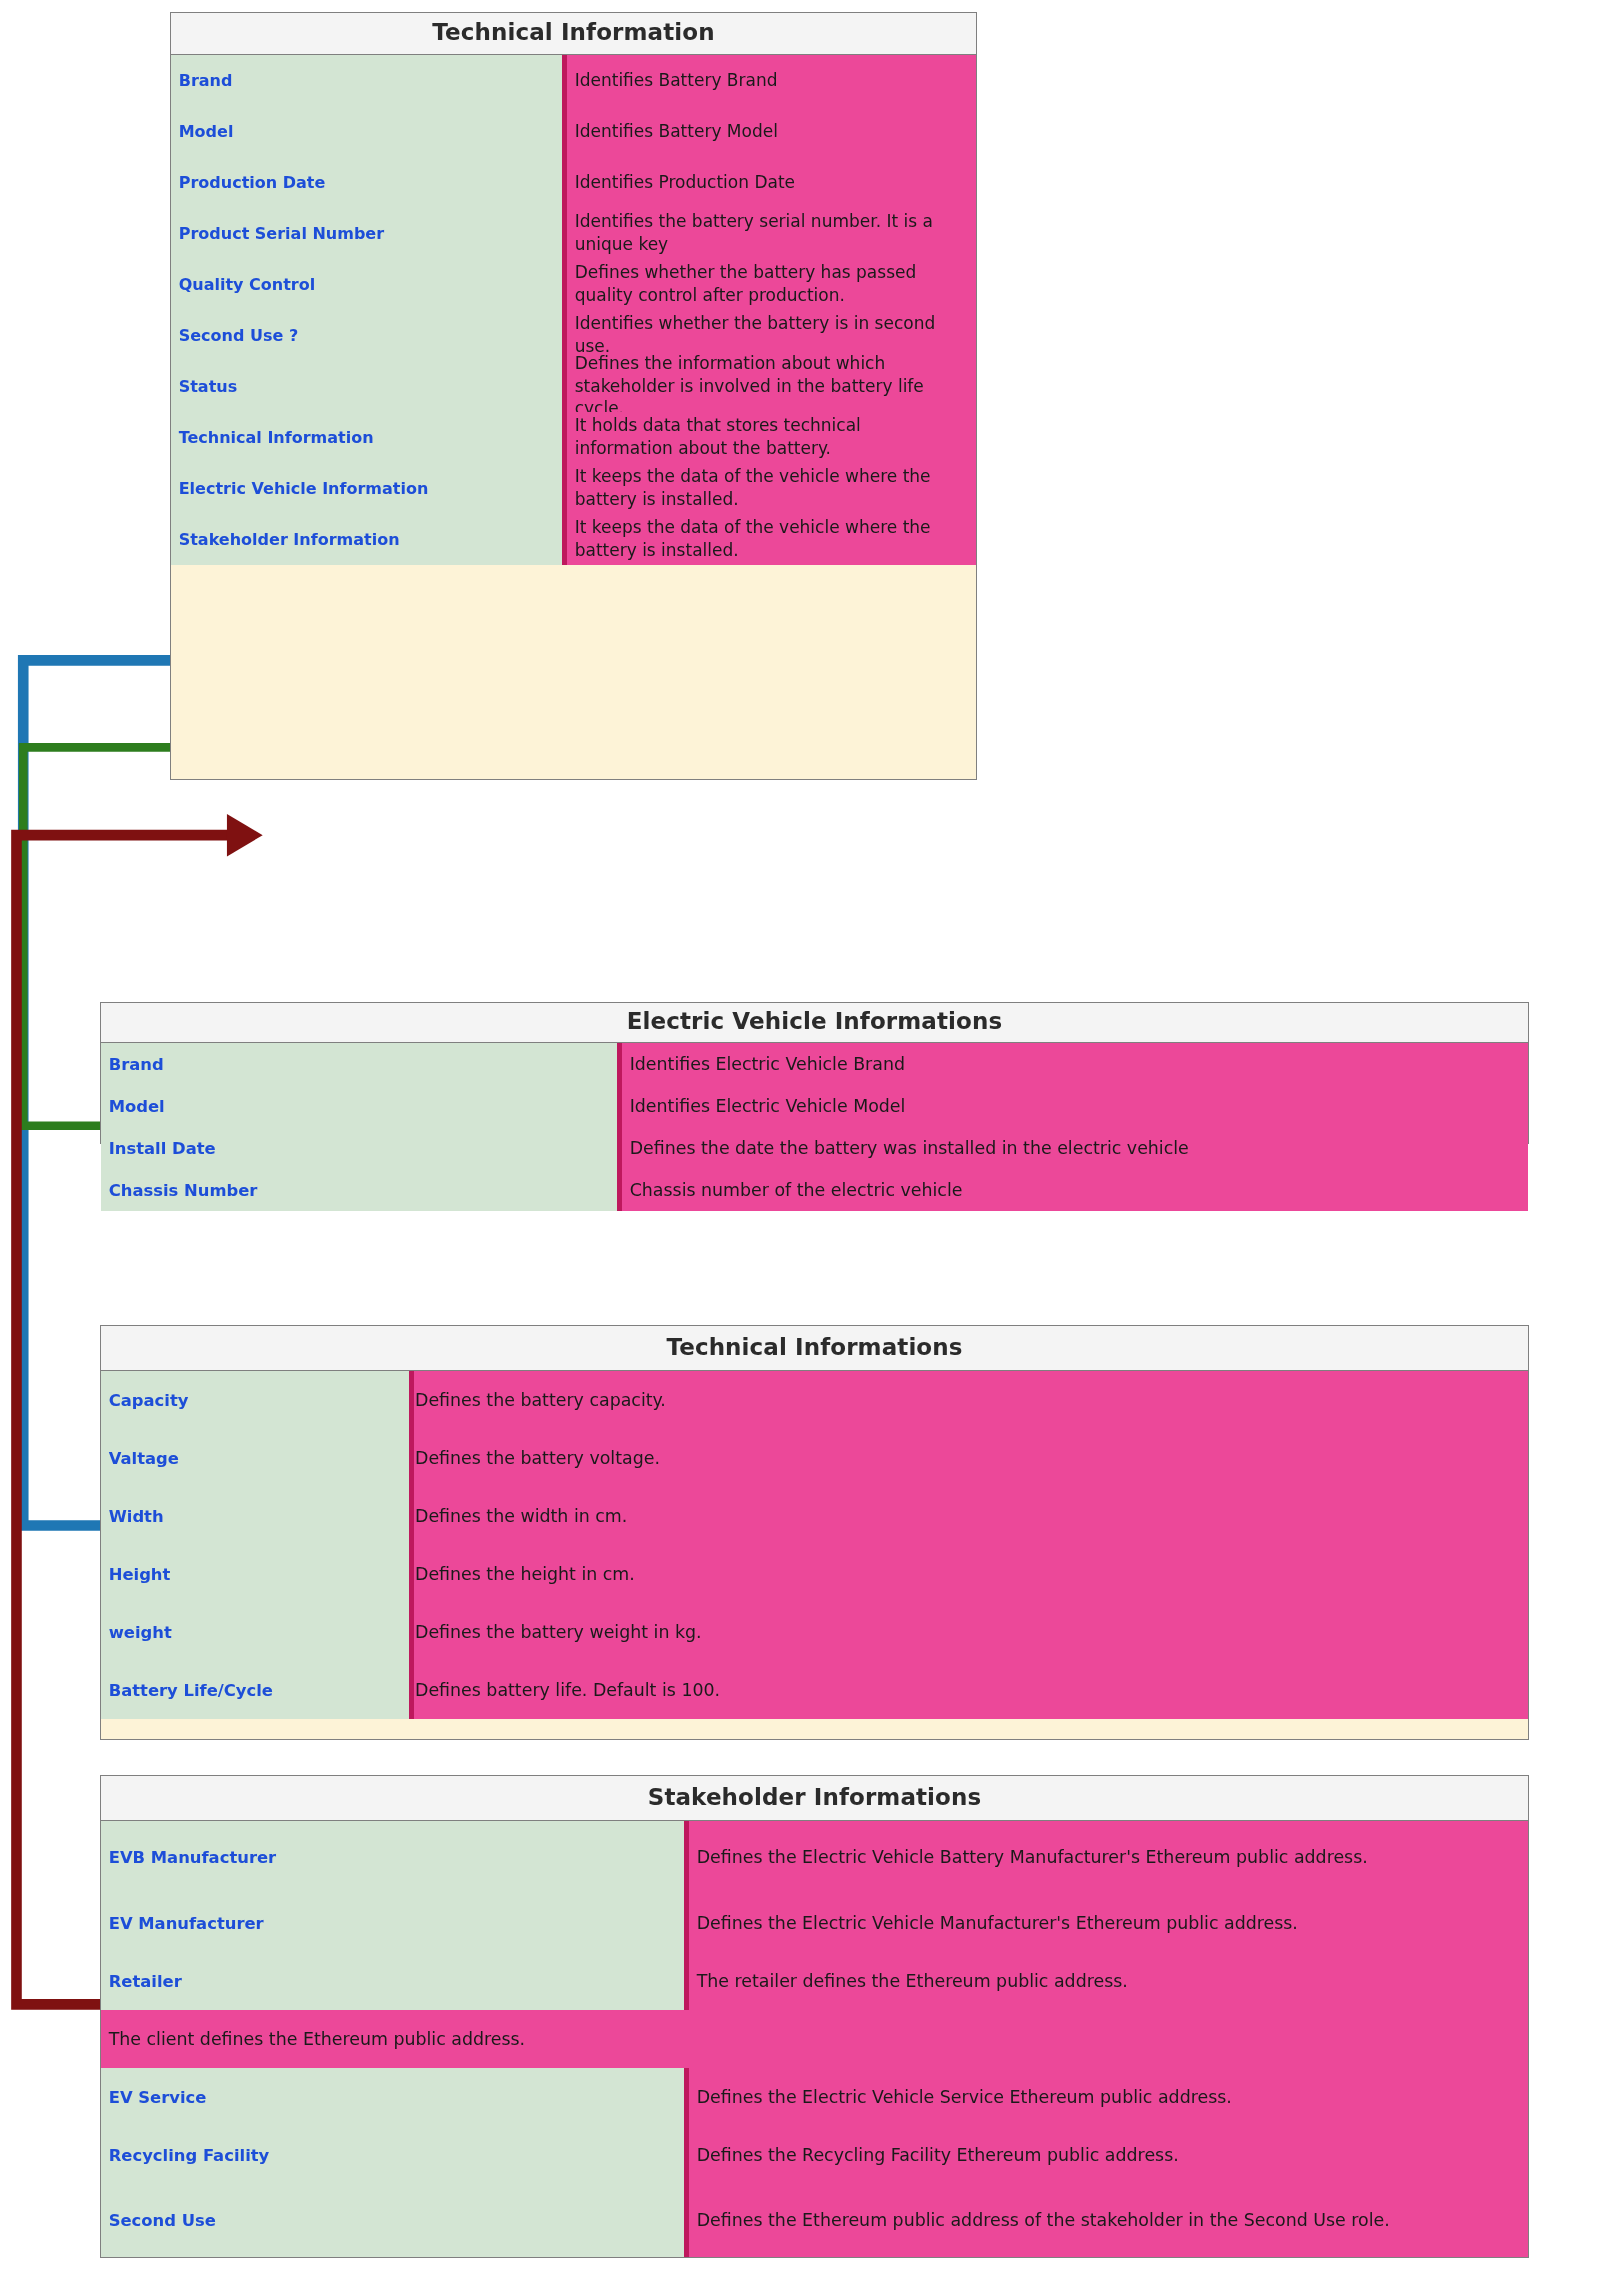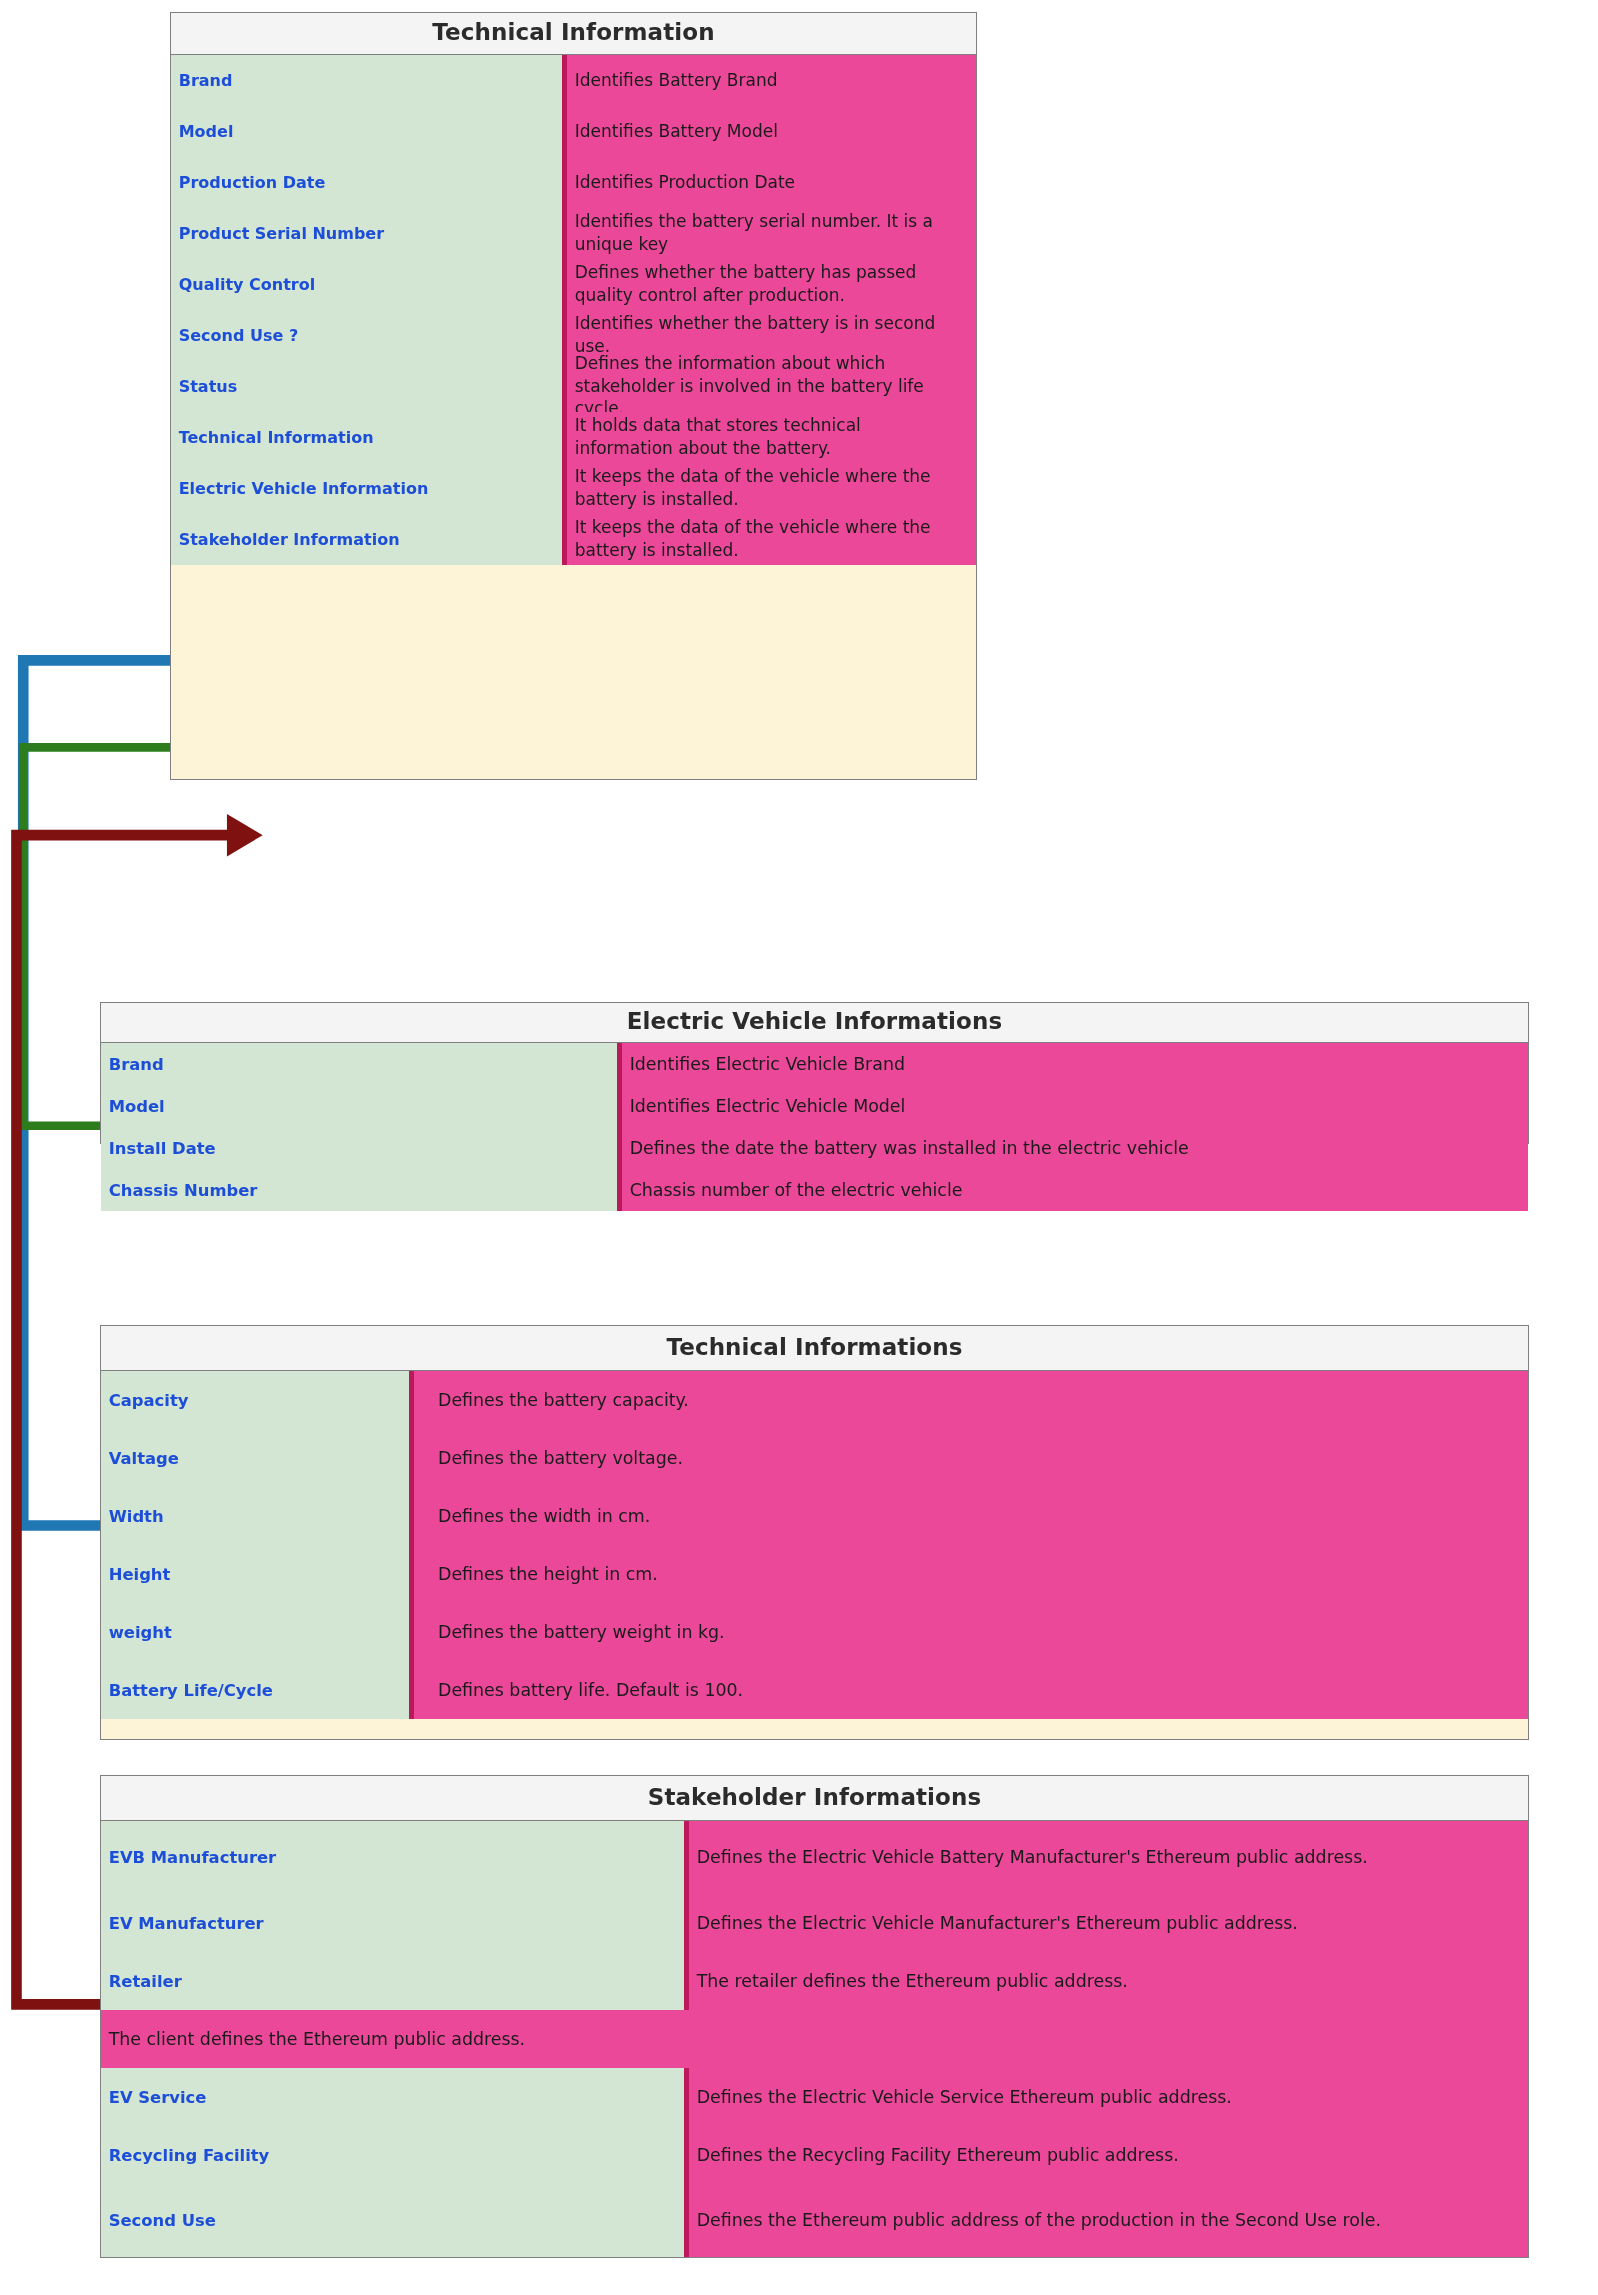--- a/index.html
+++ b/index.html
@@ -147,21 +147,21 @@
     font-size: 23px;
   }
   #card-tech .rows { height: 366px; }
   #card-tech .row { height: 58px; }
   #card-tech .cell-name {
     width: 313px;
     padding-left: 7.7px;
     font-size: 16.4px;
   }
   #card-tech .cell-desc {
-    padding-left: 24px;
+    padding-left: 1px;
     padding-right: 9.7px;
     font-size: 17.4px;
   }
 
   
   #card-stake {
     left: 100px;
     top: 1775px;
     width: 1429px;
     height: 483px;
@@ -354,20 +354,20 @@
         <div class="cell-name">EV Service</div>
         <div class="cell-desc">Defines the Electric Vehicle Service Ethereum public address.</div>
       </div>
       <div class="row">
         <div class="cell-name">Recycling Facility</div>
         <div class="cell-desc">Defines the Recycling Facility Ethereum public address.</div>
       </div>
       <div class="row tall">
         <div class="cell-name">Second Use</div>
         <div class="cell-desc">
-            <span>Defines the Ethereum public address of the production in the Second Use role.</span>
+            <span>Defines the Ethereum public address of the stakeholder in the Second Use role.</span>
           </div>
       </div>
     </div>
   </div>
 
 </div>
 
 
 </body></html>

